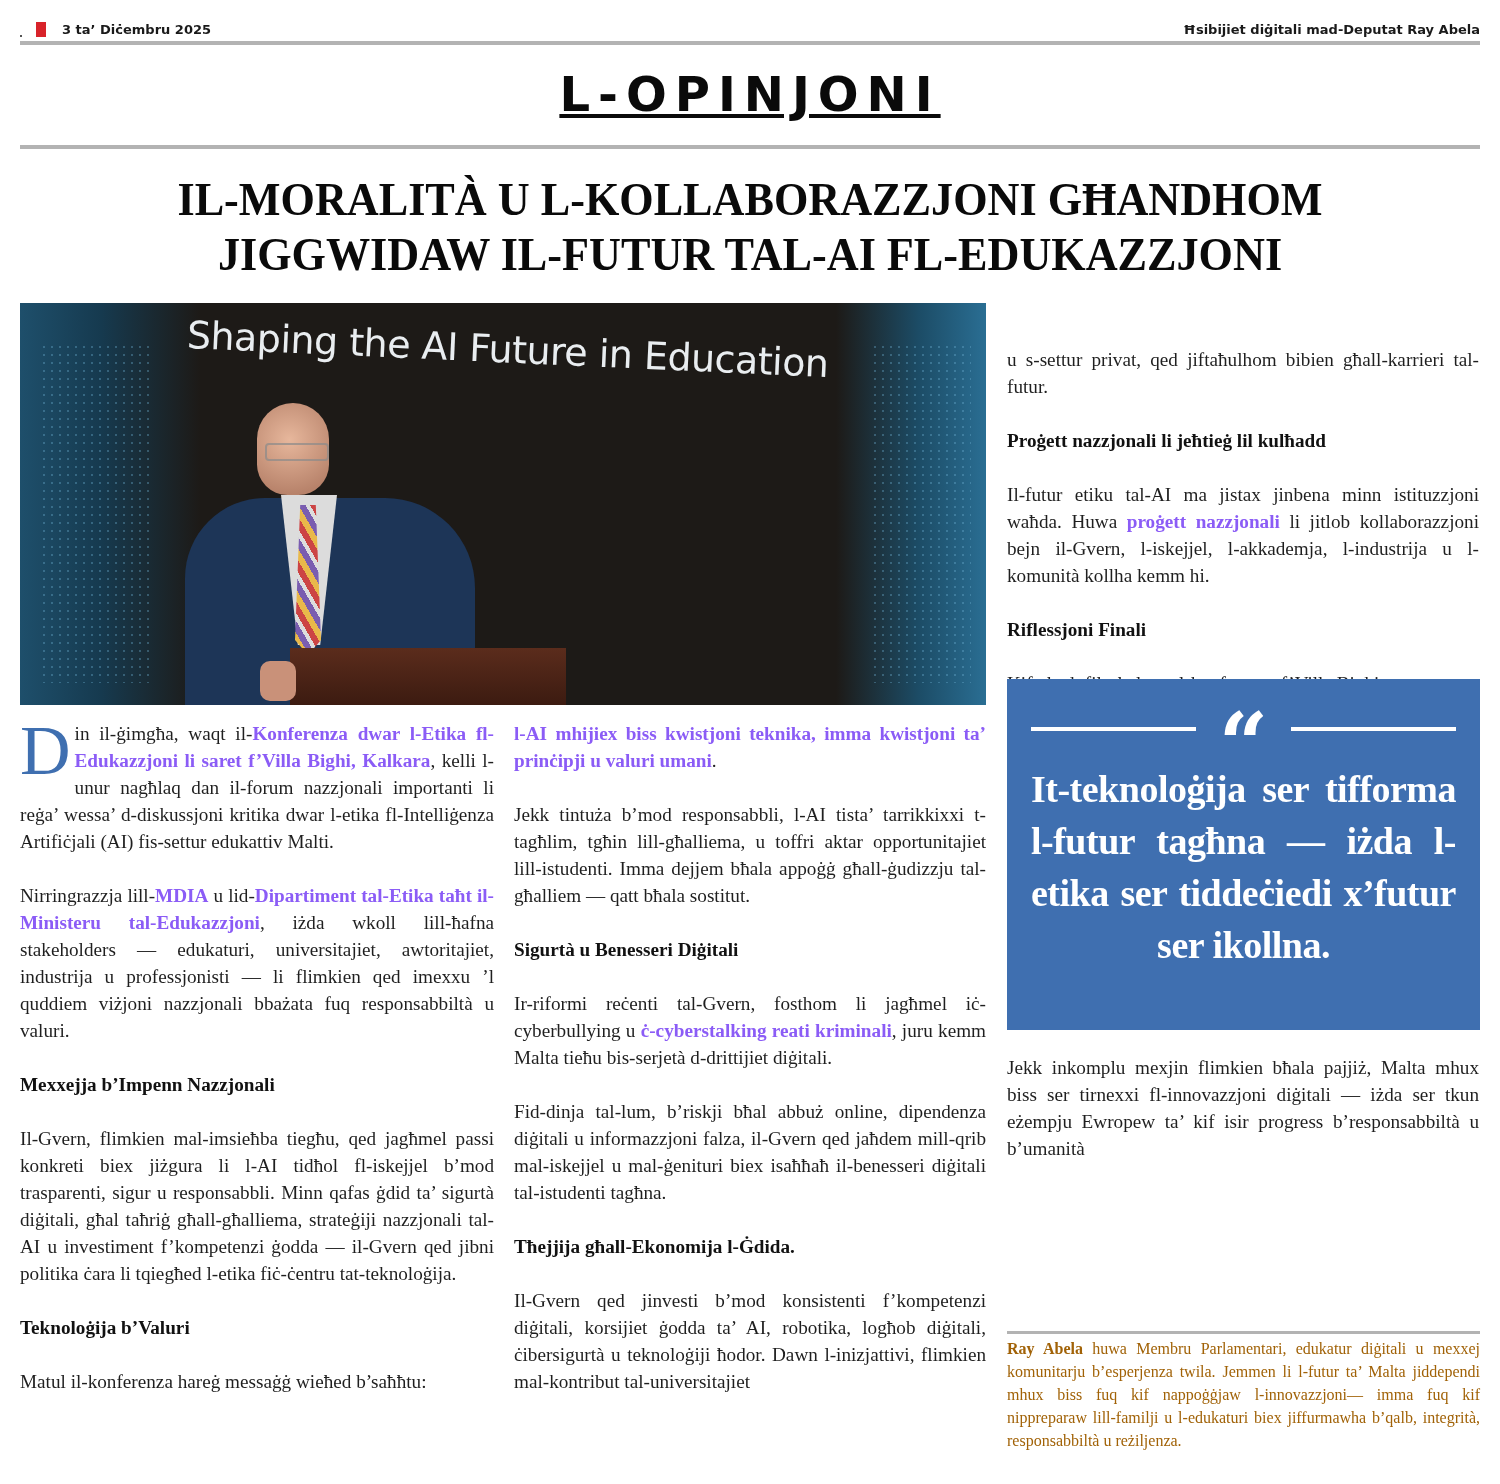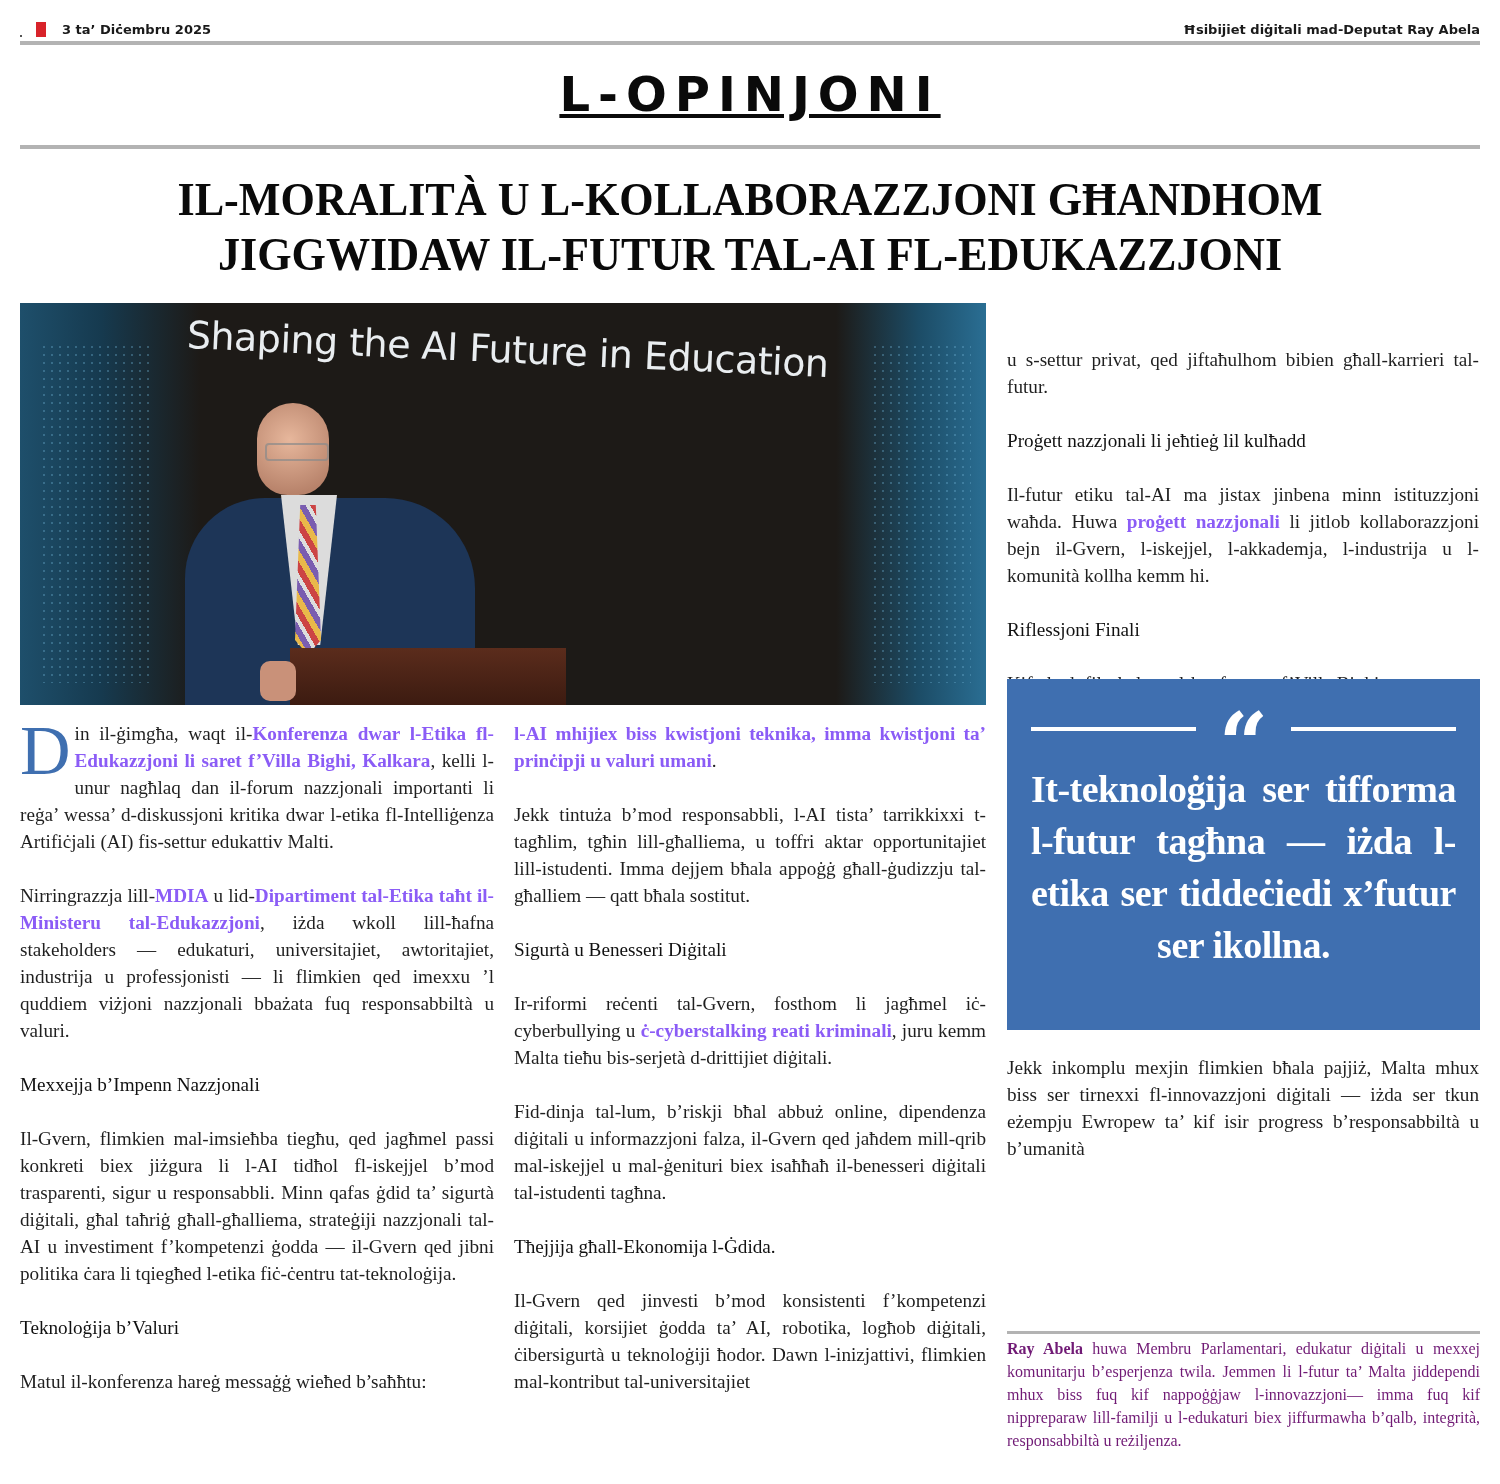--- a/index.html
+++ b/index.html
@@ -26,38 +26,38 @@
   .photo .head { position: absolute; left: 72px; top: 0; width: 72px; height: 92px; border-radius: 40px 40px 34px 34px; background: radial-gradient(circle at 45% 40%, #e7b79c, #b7826a 80%); }
   .photo .glasses { position: absolute; left: 80px; top: 40px; width: 60px; height: 14px; border: 2px solid #8a8a8a; border-radius: 4px; opacity: 0.7; }
   .photo .suit { position: absolute; left: 0; top: 95px; width: 290px; height: 210px; background: #1d3557; border-radius: 80px 90px 0 0; }
   .photo .shirt { position: absolute; left: 96px; top: 92px; width: 56px; height: 150px; background: #dcdcdc; clip-path: polygon(0 0, 100% 0, 70% 100%, 30% 100%); }
   .photo .tie { position: absolute; left: 110px; top: 102px; width: 26px; height: 150px; background: repeating-linear-gradient(60deg, #c44 0 6px, #e9b84a 6px 12px, #7a5db0 12px 18px, #ddd 18px 22px); clip-path: polygon(20% 0, 80% 0, 100% 90%, 50% 100%, 0 90%); }
   .photo .podium { position: absolute; left: 270px; top: 345px; width: 276px; height: 60px; background: linear-gradient(180deg, #5b2c1c, #3a1a10); }
   .photo .hand { position: absolute; left: 240px; top: 358px; width: 36px; height: 40px; background: #c99179; border-radius: 10px; }
 
   .col { position: absolute; font-family: "Liberation Serif", serif; font-size: 19.2px; line-height: 27px; color: #1f1f1f; text-align: justify; hyphens: manual; }
   .col p { margin: 0 0 27px 0; }
-  .col h3 { margin: 0 0 27px 0; font-size: 19.2px; line-height: 27px; font-weight: normal; color: #111; text-align: left; }
+  .col h3 { margin: 0 0 27px 0; font-size: 19.2px; line-height: 27px; font-weight: bold; color: #111; text-align: left; }
   .col b { color: #8b5cf6; }
   .col1 { left: 20px; top: 720px; width: 474px; }
   .col2 { left: 514px; top: 720px; width: 472px; }
   .col3 { left: 1007px; top: 298px; width: 472px; margin-top: 48px; }
 
   .dropcap { float: left; font-family: "Liberation Serif", serif; font-size: 70px; line-height: 54px; color: #3f6fb0; margin: 4px 4px 0 0; }
 
   .quote-box { position: absolute; left: 1007px; top: 679px; width: 473px; height: 351px; background: #3f6fb0; box-sizing: border-box; padding: 0 24px; }
   .quote-box .qrow { display: flex; align-items: center; justify-content: space-between; margin-top: 30px; height: 40px; }
   .quote-box .line { height: 4px; background: #ffffff; width: 165px; }
   .quote-box .qmark { font-family: "DejaVu Serif", serif; font-weight: bold; font-size: 86px; line-height: 86px; color: #ffffff; margin-top: 30px; }
   .quote-box .qtext { margin-top: 14px; font-family: Liberation Serif, serif; font-weight: bold; font-size: 38px; line-height: 52px; color: #ffffff; text-align: justify; text-align-last: center; letter-spacing: -0.5px; }
 
   .col3b { left: 1007px; top: 1054px; width: 472px; }
 
   .bio-rule { position: absolute; left: 1007px; top: 1331px; width: 473px; height: 3px; background: #b3b3b3; }
-  .bio { position: absolute; left: 1007px; top: 1337px; width: 473px; font-family: "Liberation Serif", serif; font-size: 16px; line-height: 23px; color: #701a75; text-align: justify; }
+  .bio { position: absolute; left: 1007px; top: 1337px; width: 473px; font-family: "Liberation Serif", serif; font-size: 16px; line-height: 23px; color: #a16207; text-align: justify; }
 </style>
 </head>
 <body>
 
 <div class="topbar">
   <div class="left">
     <span class="dot"></span>
     <span class="redbar"></span>
     <span>3 ta’ Diċembru 2025</span>
   </div>

